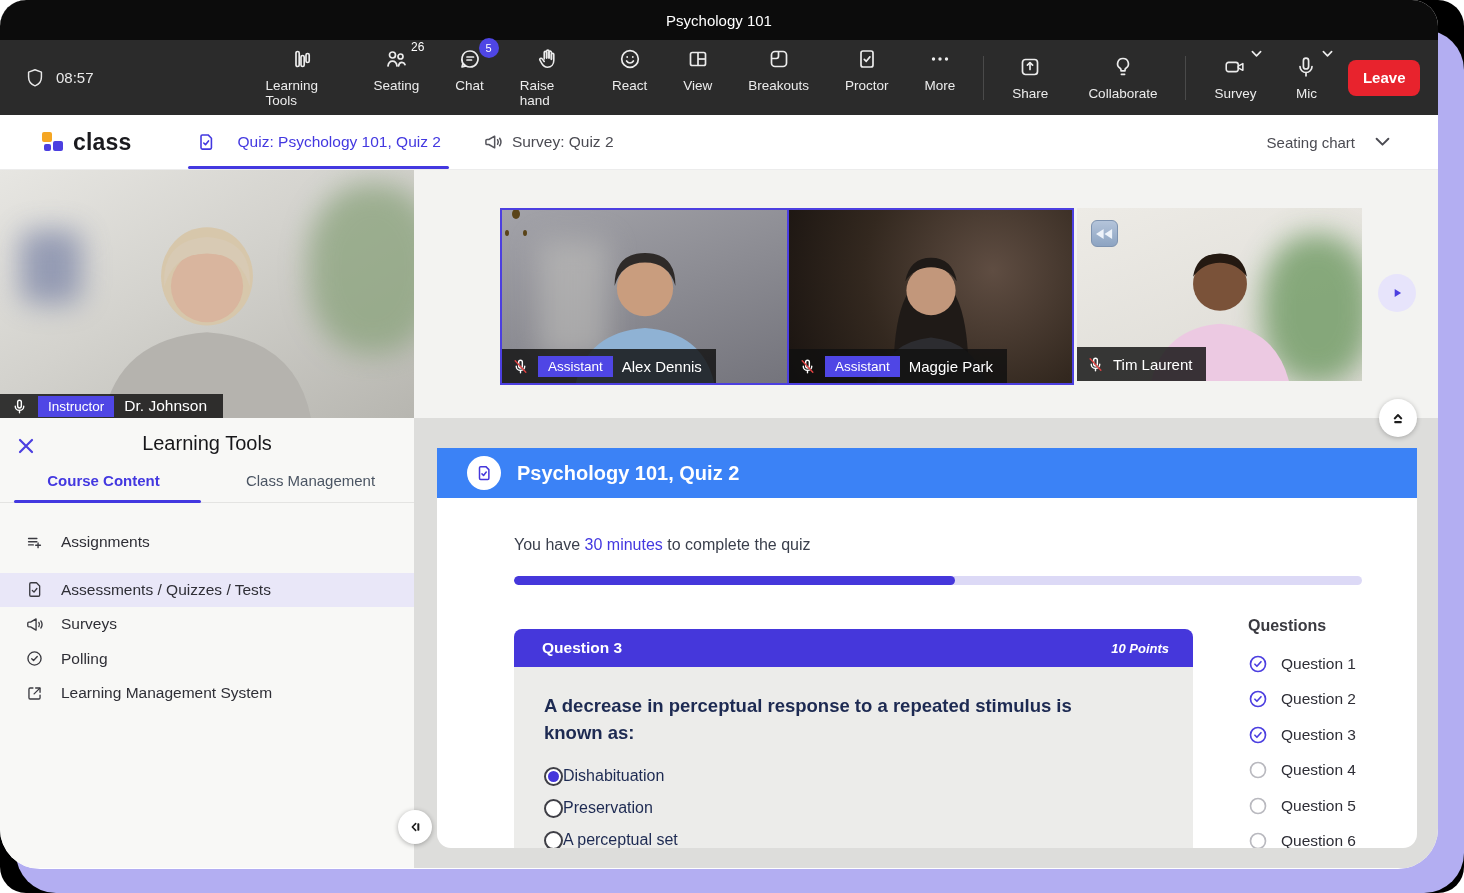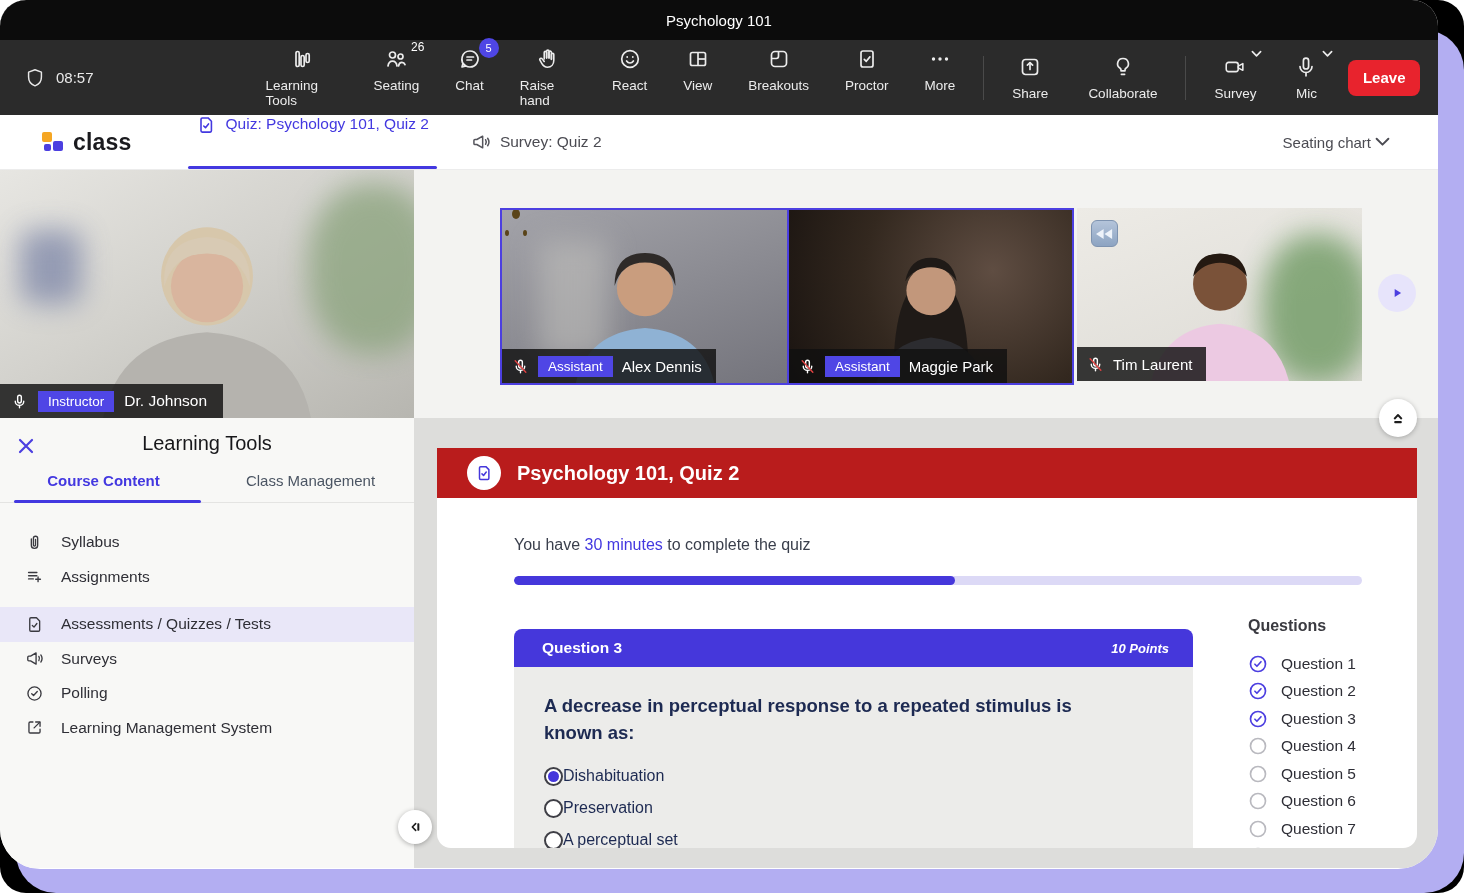--- a/index.html
+++ b/index.html
@@ -30,36 +30,36 @@
     font-size:15px;font-weight:700;font-family:inherit;display:flex;align-items:center;justify-content:center;}
 
   
   .tabbar{height:55px;background:#fff;border-bottom:1px solid #ECECEC;display:flex;align-items:center;padding:0 48px 0 42px;position:relative;}
   .logo{display:flex;align-items:center;gap:9px;}
   .logo-mark{position:relative;width:22px;height:24px;}
   .logo-sq1{position:absolute;left:0;top:2px;width:10px;height:10px;background:#F5A623;border-radius:2px;}
   .logo-sq2{position:absolute;left:2px;top:14px;width:7px;height:7px;background:#4C3FE0;border-radius:2px;}
   .logo-sq3{position:absolute;left:11px;top:11px;width:10px;height:10px;background:#4C3FE0;border-radius:2px;}
   .logo-text{font-size:23px;color:#1A1A1E;font-weight:600;letter-spacing:.2px;}
-  .doc-tab{margin-left:64px;height:100%;display:flex;gap:10px;color:#4338E0;font-size:15.5px;position:relative;}
+  .doc-tab{margin-left:64px;height:100%;display:flex;align-items:center;gap:22px;color:#4338E0;font-size:15.5px;position:relative;}
   .doc-tab::after{content:"";position:absolute;left:-8px;right:-8px;bottom:0;height:3px;background:#4338E0;border-radius:2px;}
   .survey-tab{margin-left:42px;display:flex;align-items:center;gap:9px;color:#4B4B52;font-size:15.5px;}
-  .seating{margin-left:auto;display:flex;align-items:center;gap:4px;color:#4B4B52;font-size:15px;}
+  .seating{margin-left:auto;display:flex;align-items:center;gap:20px;color:#4B4B52;font-size:15px;}
 
   
   .content{display:flex;height:698px;}
   .left-col{width:414px;display:flex;flex-direction:column;flex:none;}
   .right-col{flex:1;display:flex;flex-direction:column;position:relative;}
 
   
   .instructor-tile{height:248px;position:relative;overflow:hidden;
     background:linear-gradient(150deg,#e7e6e2 0%,#d3d2cd 45%,#b7b6b0 100%);}
   .blob{position:absolute;filter:blur(14px);opacity:.75;}
   .person-svg{position:absolute;bottom:-6px;left:50%;transform:translateX(-50%);}
-  .name-bar{position:absolute;left:0;bottom:0;height:34px;background:rgba(16,16,16,.82);display:inline-flex;
+  .name-bar{position:absolute;left:0;bottom:0;height:24px;background:rgba(16,16,16,.82);display:inline-flex;
     align-items:center;gap:10px;padding:0 16px 0 11px;color:#fff;font-size:15.5px;white-space:nowrap;}
   .role-badge{background:#4F46E5;color:#fff;font-size:13.5px;padding:3px 10px;border-radius:0;}
 
   
   .tools-panel{flex:1;background:#F8F8F6;position:relative;padding-top:14px;}
   .tp-close{position:absolute;left:16px;top:18px;width:20px;height:20px;color:#4C3FE0;}
   .tp-title{text-align:center;font-size:20px;font-weight:500;color:#17171A;}
   .tp-tabs{display:flex;margin-top:17px;border-bottom:1px solid #E4E4E2;}
   .tp-tab{flex:1;text-align:center;padding-bottom:13px;font-size:15px;color:#4B5563;position:relative;}
   .tp-tab.active{color:#4338E0;font-weight:700;}
@@ -85,40 +85,40 @@
   .emoji-rewind{width:27px;height:27px;border-radius:6px;background:linear-gradient(#b4c4da,#8da4c2);border:1px solid #7e93b0;
     display:flex;align-items:center;justify-content:center;}
   .carousel-next{position:absolute;right:22px;top:104px;width:38px;height:38px;border-radius:50%;background:#E7E4FB;
     border:none;display:flex;align-items:center;justify-content:center;}
 
   
   .quiz-region{flex:1;background:#DDDDDB;position:relative;}
   .eject-btn{position:absolute;left:965px;top:-19px;width:38px;height:38px;border-radius:50%;background:#fff;border:none;
     box-shadow:0 1px 5px rgba(0,0,0,.25);display:flex;align-items:center;justify-content:center;color:#1c1c1c;}
   .quiz-panel{position:absolute;left:23px;top:30px;width:980px;height:400px;background:#fff;border-radius:0 0 14px 14px;overflow:hidden;}
-  .quiz-banner{height:50px;background:#b91c1c;display:flex;align-items:center;gap:16px;padding-left:30px;color:#fff;}
+  .quiz-banner{height:50px;background:#3b82f6;display:flex;align-items:center;gap:16px;padding-left:30px;color:#fff;}
   .qb-circle{width:34px;height:34px;border-radius:50%;background:#fff;color:#4537DB;display:flex;align-items:center;justify-content:center;}
   .qb-title{font-size:20px;font-weight:600;}
   .q-time{position:absolute;left:77px;top:88px;font-size:16px;color:#3A3F4C;}
   .q-time .hl{color:#4338E0;}
   .q-progress{position:absolute;left:77px;top:128px;width:848px;height:9px;border-radius:6px;background:#DCD9F6;overflow:hidden;}
   .q-progress .fill{height:100%;background:#4537DB;border-radius:6px;}
   .q-card{position:absolute;left:77px;top:181px;width:679px;}
   .qc-head{height:38px;background:#4537DB;border-radius:8px 8px 0 0;display:flex;align-items:center;color:#fff;padding:0 24px 0 28px;}
   .qc-head .qno{font-size:15.5px;font-weight:600;}
   .qc-head .pts{margin-left:auto;font-size:13px;font-style:italic;font-weight:600;}
   .qc-body{background:#ECECEA;padding:26px 30px 24px 30px;}
   .qc-text{font-size:18.5px;font-weight:600;color:#1D2A52;line-height:1.45;width:580px;}
   .qc-options{margin-top:20px;display:flex;flex-direction:column;gap:13px;}
   .q-option{display:flex;align-items:center;font-size:16px;color:#1D2A52;}
   .radio{width:19px;height:19px;border-radius:50%;border:2px solid #3F3F46;background:#fff;position:relative;flex:none;}
   .radio.selected::after{content:"";position:absolute;left:2px;top:2px;width:11px;height:11px;border-radius:50%;background:#4537DB;}
   .q-nav{position:absolute;left:811px;top:169px;width:165px;}
   .q-nav-head{font-size:16px;font-weight:700;color:#3A3A40;margin-bottom:15px;}
-  .q-nav-item{display:flex;align-items:center;gap:13px;height:27.5px;font-size:15.5px;color:#2E2E36;}
+  .q-nav-item{display:flex;align-items:center;gap:13px;height:27.5px;font-size:15.5px;color:#2E2E36;margin-top:8px;}
   .q-nav-item .ic{width:20px;height:20px;flex:none;display:flex;}
 
   
   .collapse-btn{position:absolute;left:398px;top:810px;width:34px;height:34px;border-radius:50%;background:#fff;border:none;
     box-shadow:0 1px 5px rgba(0,0,0,.3);display:flex;align-items:center;justify-content:center;color:#1c1c1c;}
 
   .muted-mic{position:relative;display:flex;}
 </style>
 </head>
 <body>
@@ -378,28 +378,20 @@
               </svg>
           </span>
           <div class="tp-title">Learning Tools</div>
           <div class="tp-tabs">
             <div class="tp-tab active">Course Content</div>
             <div class="tp-tab">Class Management</div>
           </div>
           <div class="tp-menu">
             <div class="tp-item">
               <span class="mi">
-                <svg width="19" height="19" viewBox="0 0 24 24" fill="none" stroke="currentColor" stroke-width="1.7" stroke-linecap="round" stroke-linejoin="round">
-                    <path d="M8 7.5v8a4 4 0 0 0 8 0V6.8a2.7 2.7 0 0 0-5.4 0v8.4a1.35 1.35 0 0 0 2.7 0V8"></path>
-                  </svg>
-              </span>
-              <span>Syllabus</span>
-            </div>
-            <div class="tp-item">
-              <span class="mi">
                 <svg width="19" height="19" viewBox="0 0 24 24" fill="none" stroke="currentColor" stroke-width="1.7" stroke-linecap="round">
                     <line x1="4.5" y1="7" x2="15" y2="7"></line>
                     <line x1="4.5" y1="11" x2="15" y2="11"></line>
                     <line x1="4.5" y1="15" x2="10.5" y2="15"></line>
                     <line x1="16.5" y1="12.5" x2="16.5" y2="18.5"></line>
                     <line x1="13.5" y1="15.5" x2="19.5" y2="15.5"></line>
                   </svg>
               </span>
               <span>Assignments</span>
             </div>

